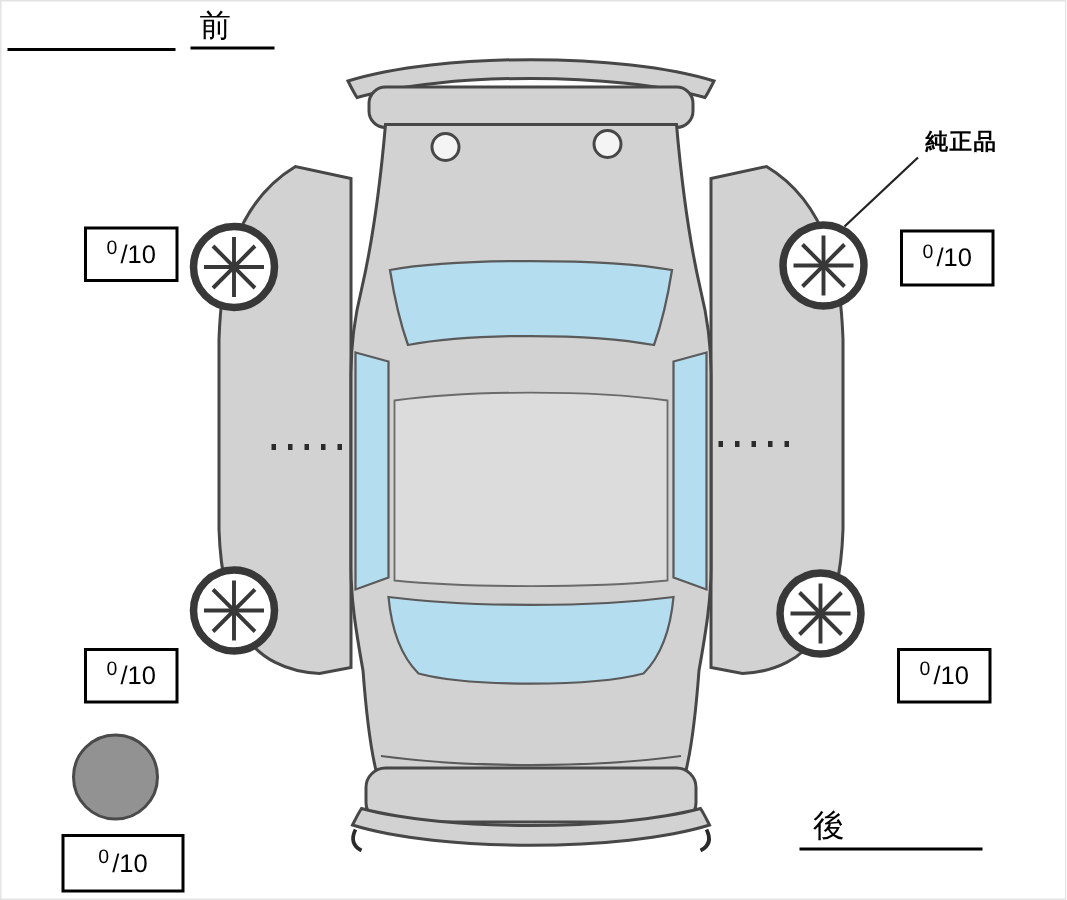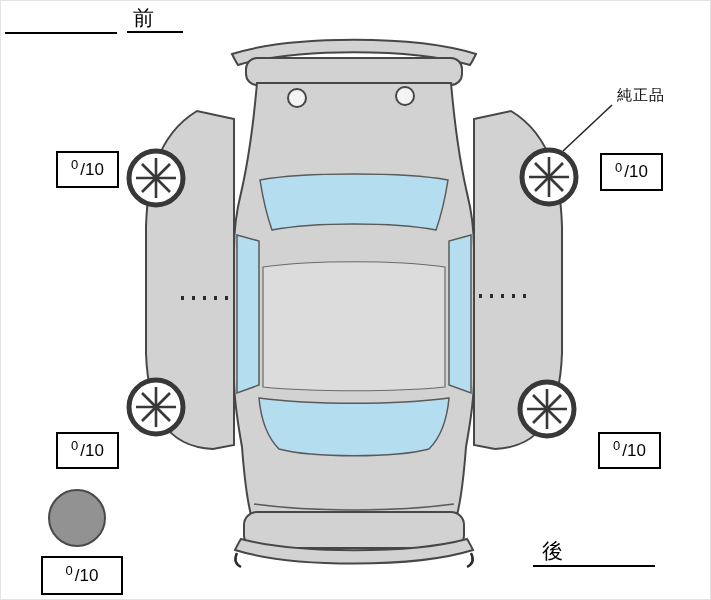--- a/index.html
+++ b/index.html
@@ -9,21 +9,21 @@
     background:#ffffff;
     font-family:"Liberation Sans",sans-serif;
     overflow:hidden;
     box-sizing:border-box;
     border:1px solid #e3e3e3;
   }
   .diagram-svg{position:absolute;left:0;top:0;width:711px;height:600px;}
   .txt{position:absolute;color:#000;line-height:1;white-space:nowrap;}
   .lbl-front{left:132px;top:6px;font-size:21px;}
   .lbl-rear{left:541px;top:539px;font-size:21px;}
-  .lbl-genuine{left:616px;top:86px;font-size:15px;font-weight:400;letter-spacing:1px;}
+  .lbl-genuine{left:616px;top:86px;font-size:15px;font-weight:700;letter-spacing:1px;}
   .score-box{
     position:absolute;
     box-sizing:border-box;
     background:#ffffff;
     border:2px solid #000;
     display:flex;align-items:center;justify-content:center;
     gap:2px;
   }
   .score-box .v{font-size:13px;position:relative;top:-5px;}
   .score-box .d{font-size:17px;}

